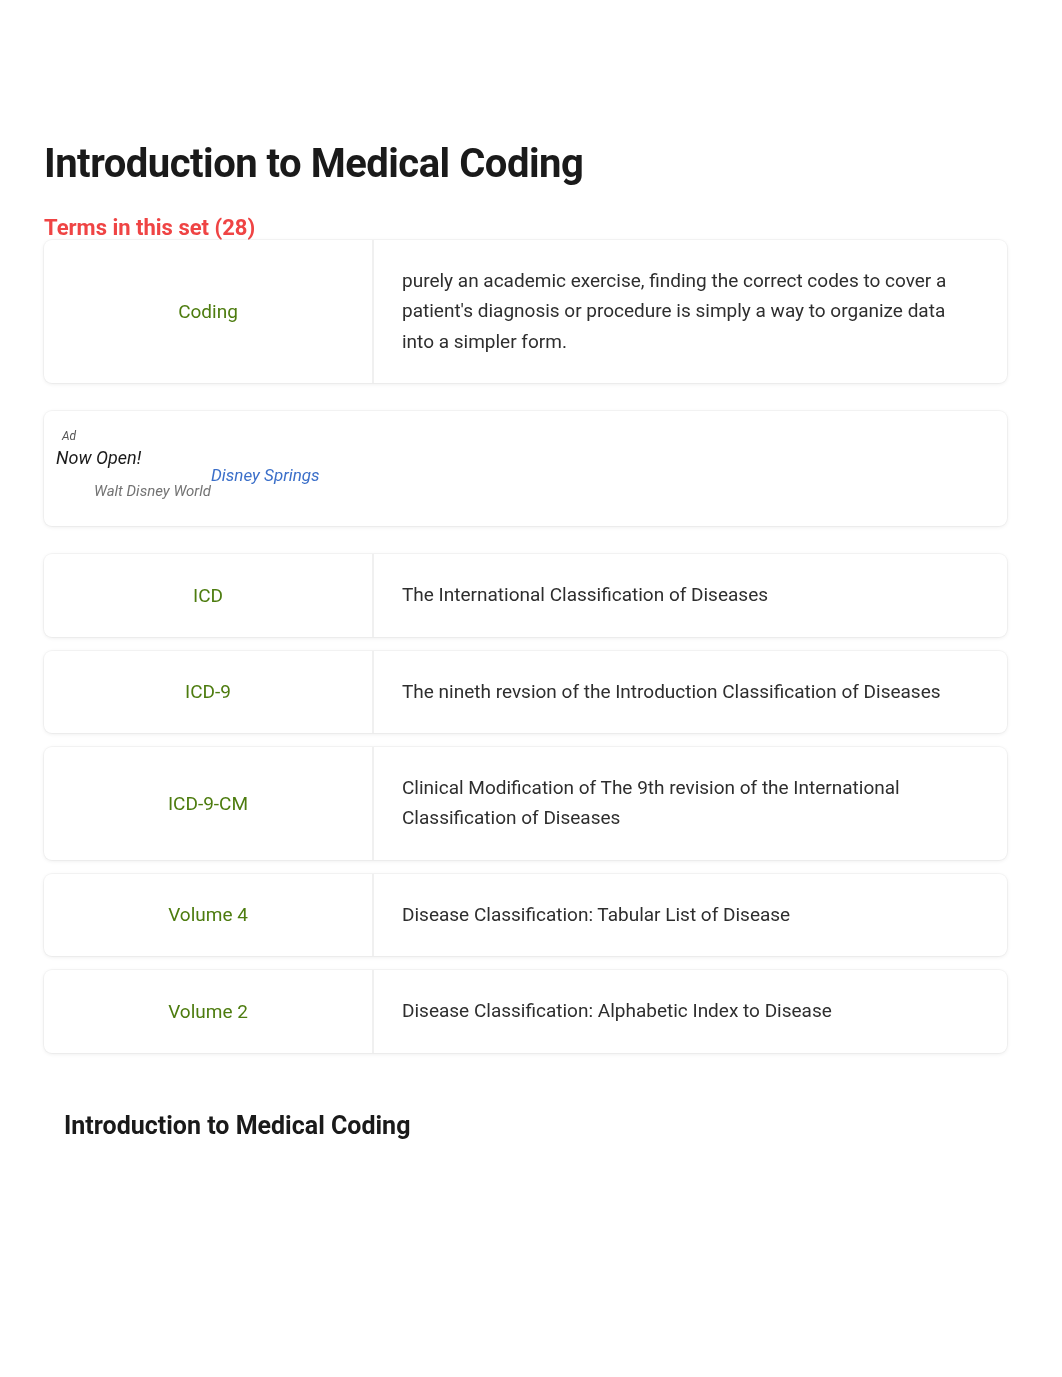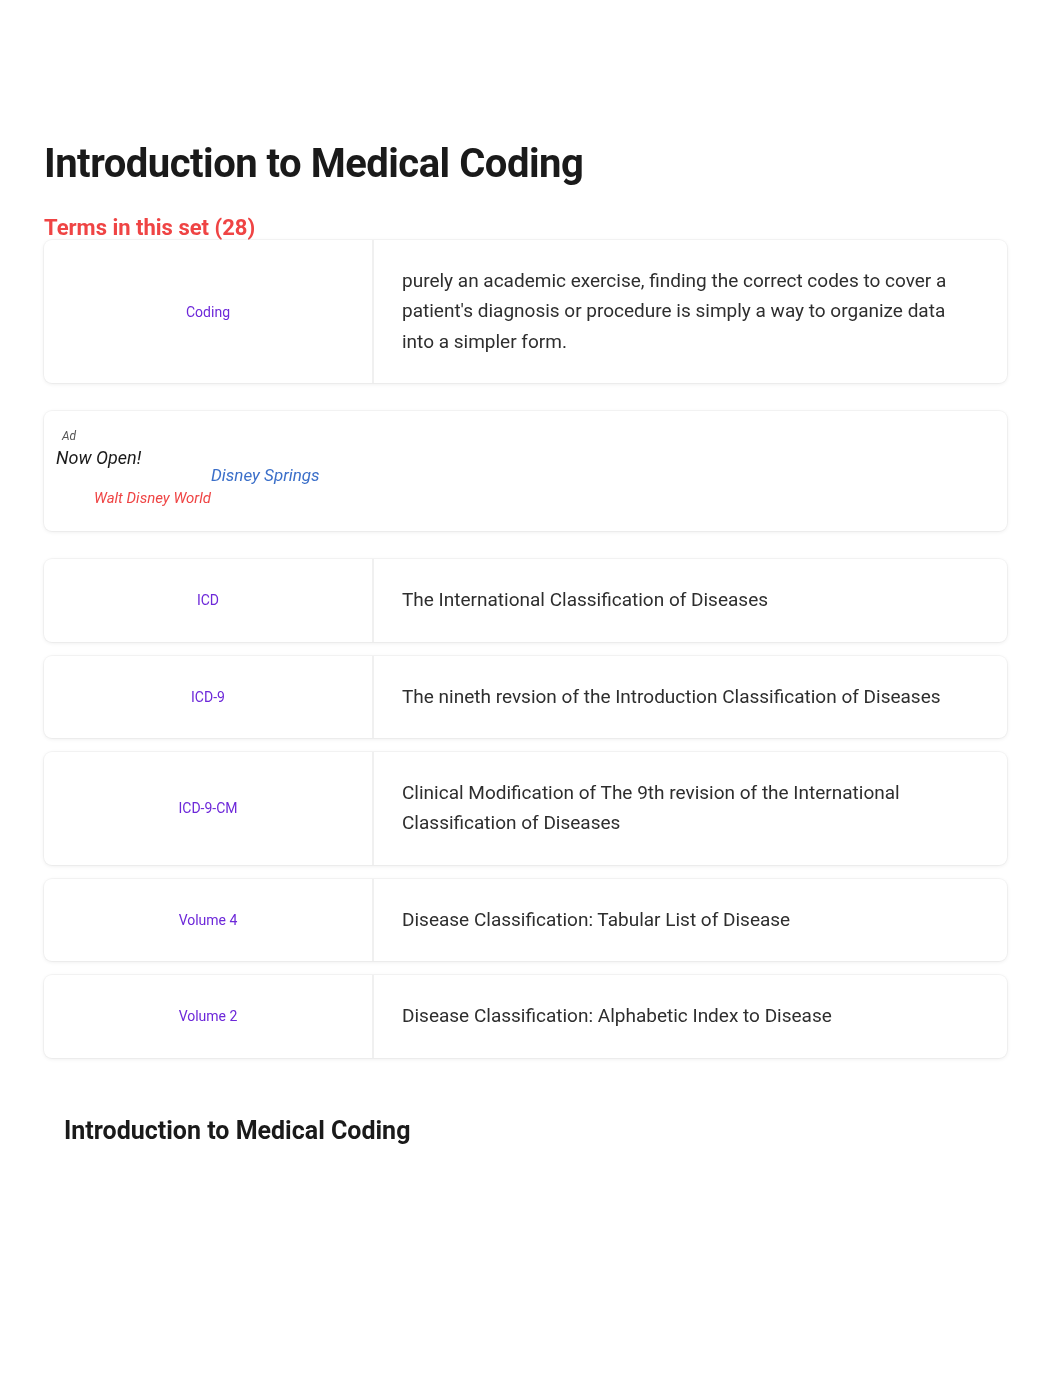--- a/index.html
+++ b/index.html
@@ -41,22 +41,22 @@
       overflow: hidden;
       min-height: 60px;
     }
     .card-term {
       width: 330px;
       flex-shrink: 0;
       display: flex;
       align-items: center;
       justify-content: center;
       padding: 26px 20px;
-      font-size: 14px;
-      color: #6d28d9;
+      font-size: 19px;
+      color: #4d7c0f;
       border-right: 2px solid #f0f0f0;
       text-align: center;
     }
     .card-definition {
       flex: 1;
       padding: 26px 28px;
       font-size: 19px;
       line-height: 1.6;
       color: #2e2e2e;
       display: flex;
@@ -85,23 +85,22 @@
     }
     .ad-headline {
       font-size: 18px;
       color: #1a1a1a;
       font-weight: 400;
       margin-bottom: 14px;
       margin-left: -6px;
     }
     .ad-subtext {
       font-size: 15px;
-      color: #ef4444;
+      color: #737373;
       margin-left: 32px;
-      margin-top: 7px;
     }
     .ad-link {
       color: #3b6fc9;
       font-size: 17px;
       font-weight: 400;
       cursor: pointer;
       margin-top: 36px;
     }
     .bottom-title {
       font-size: 25px;

